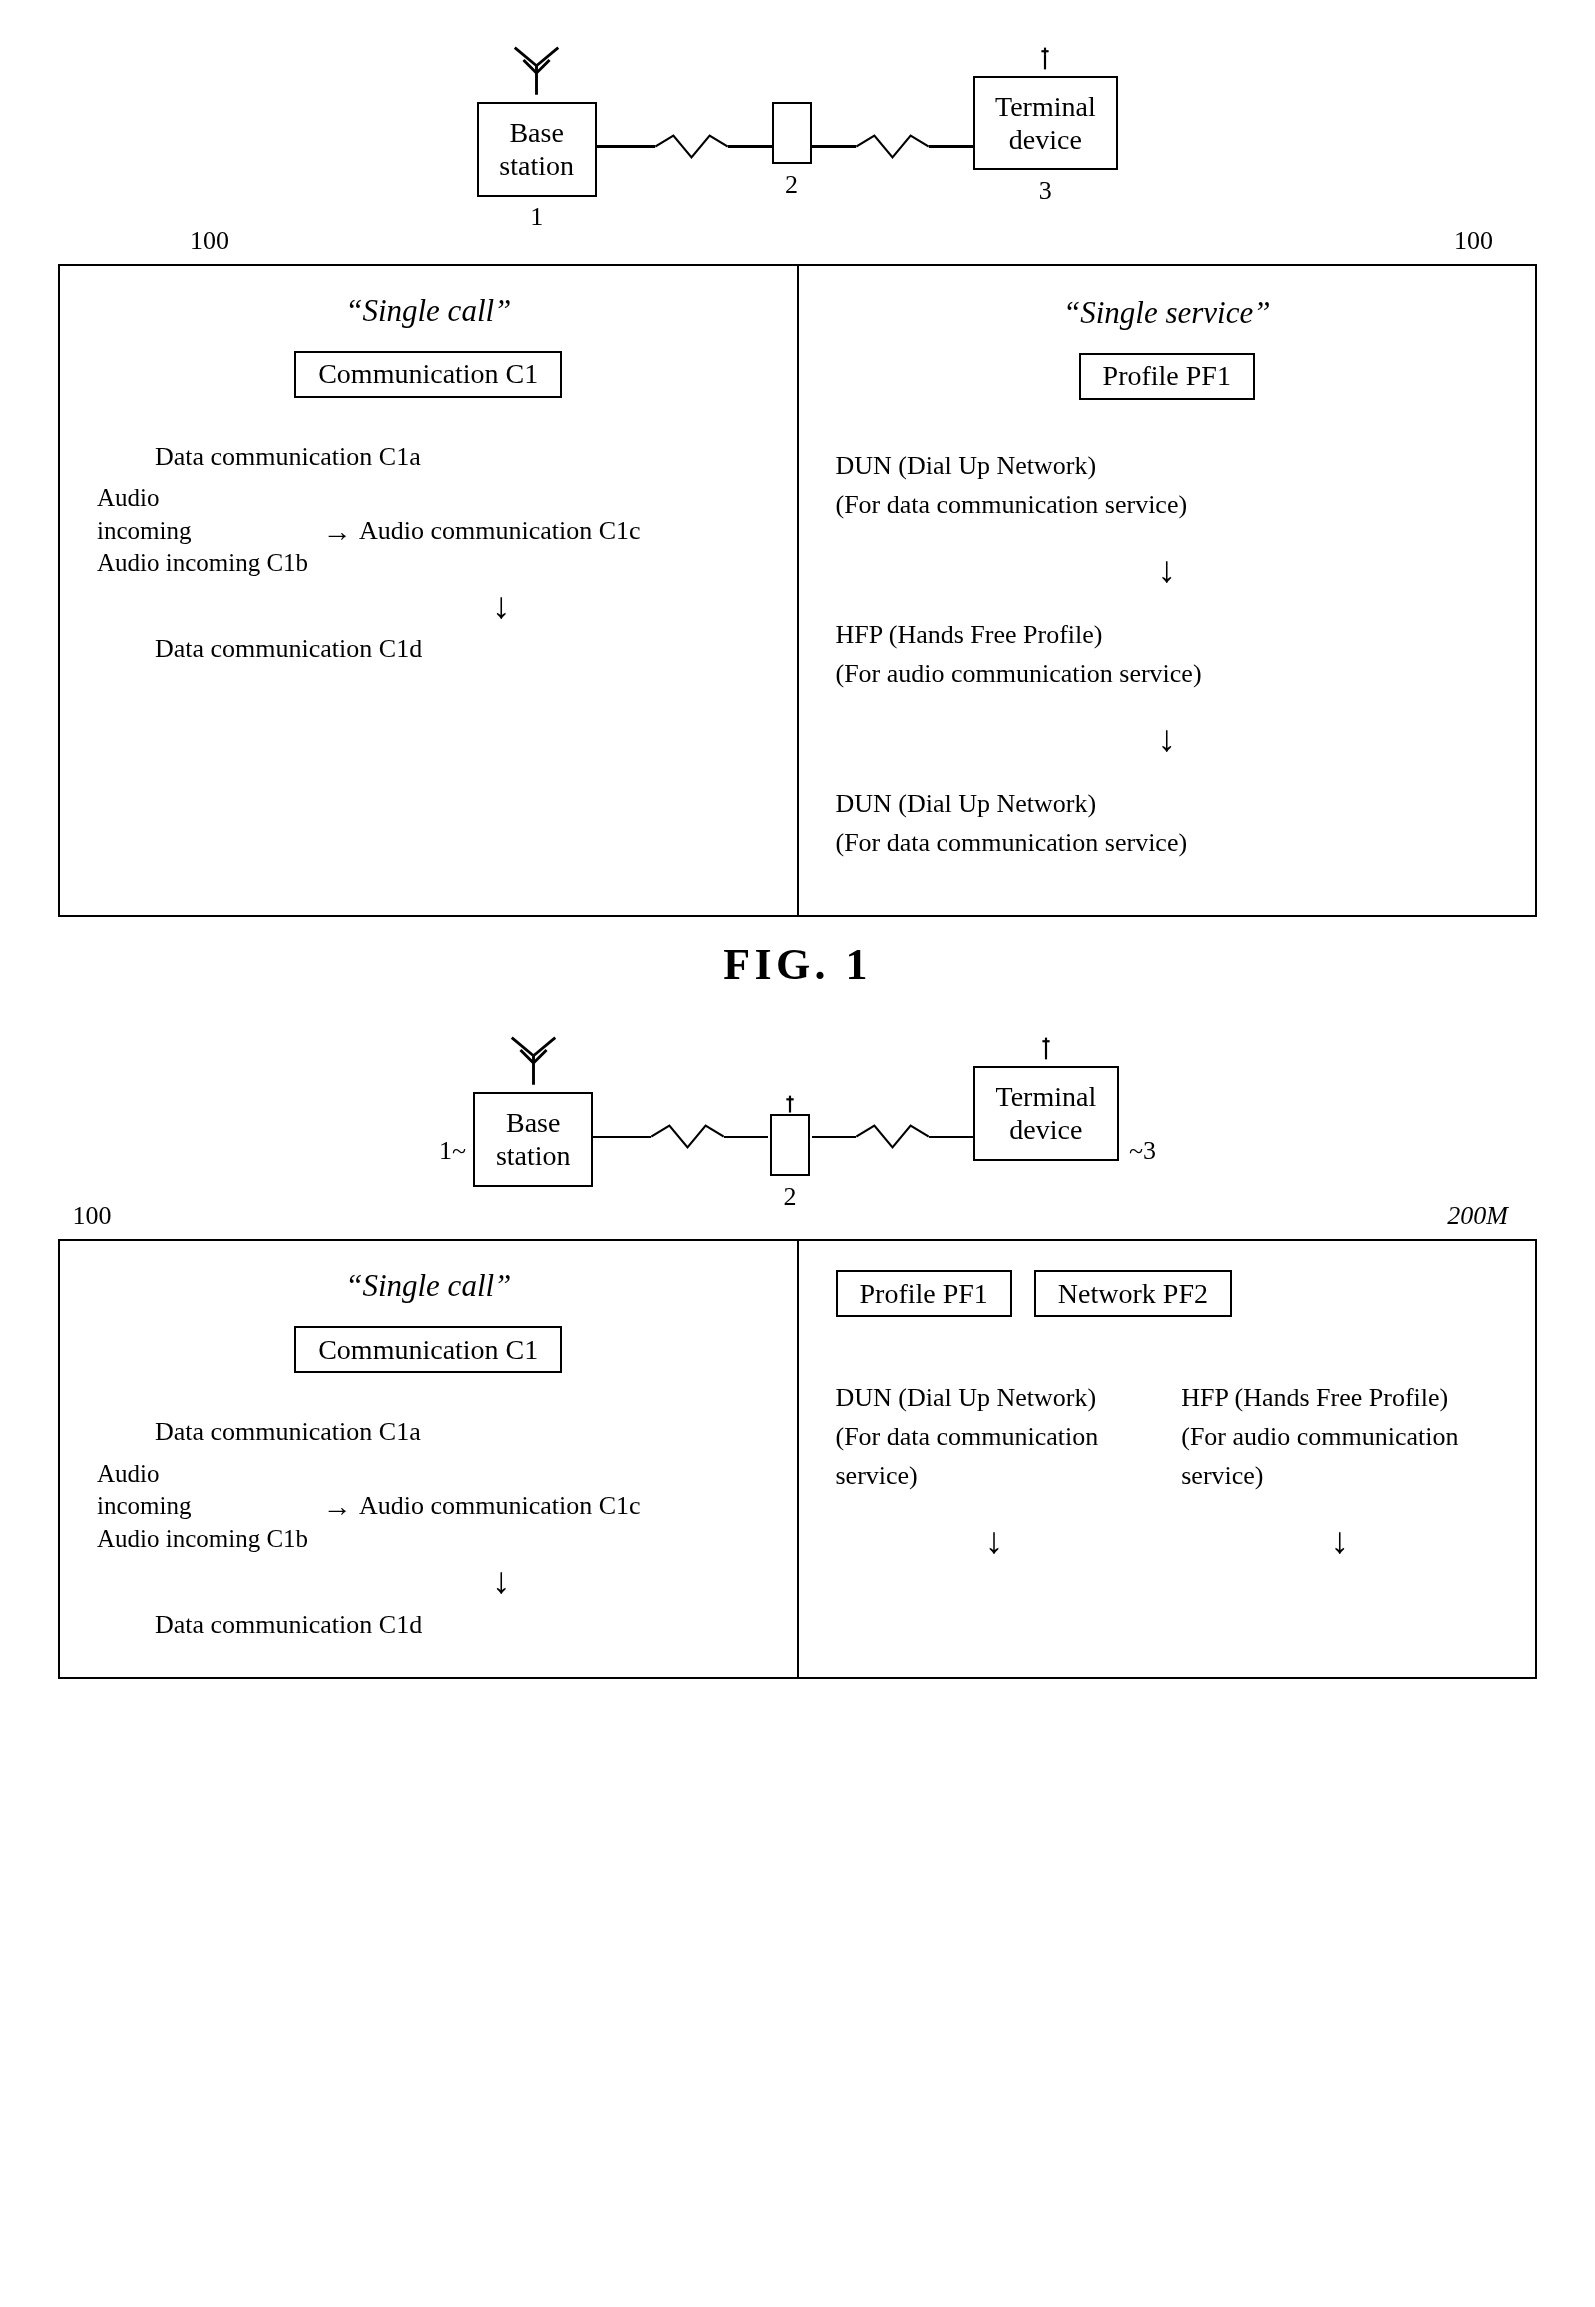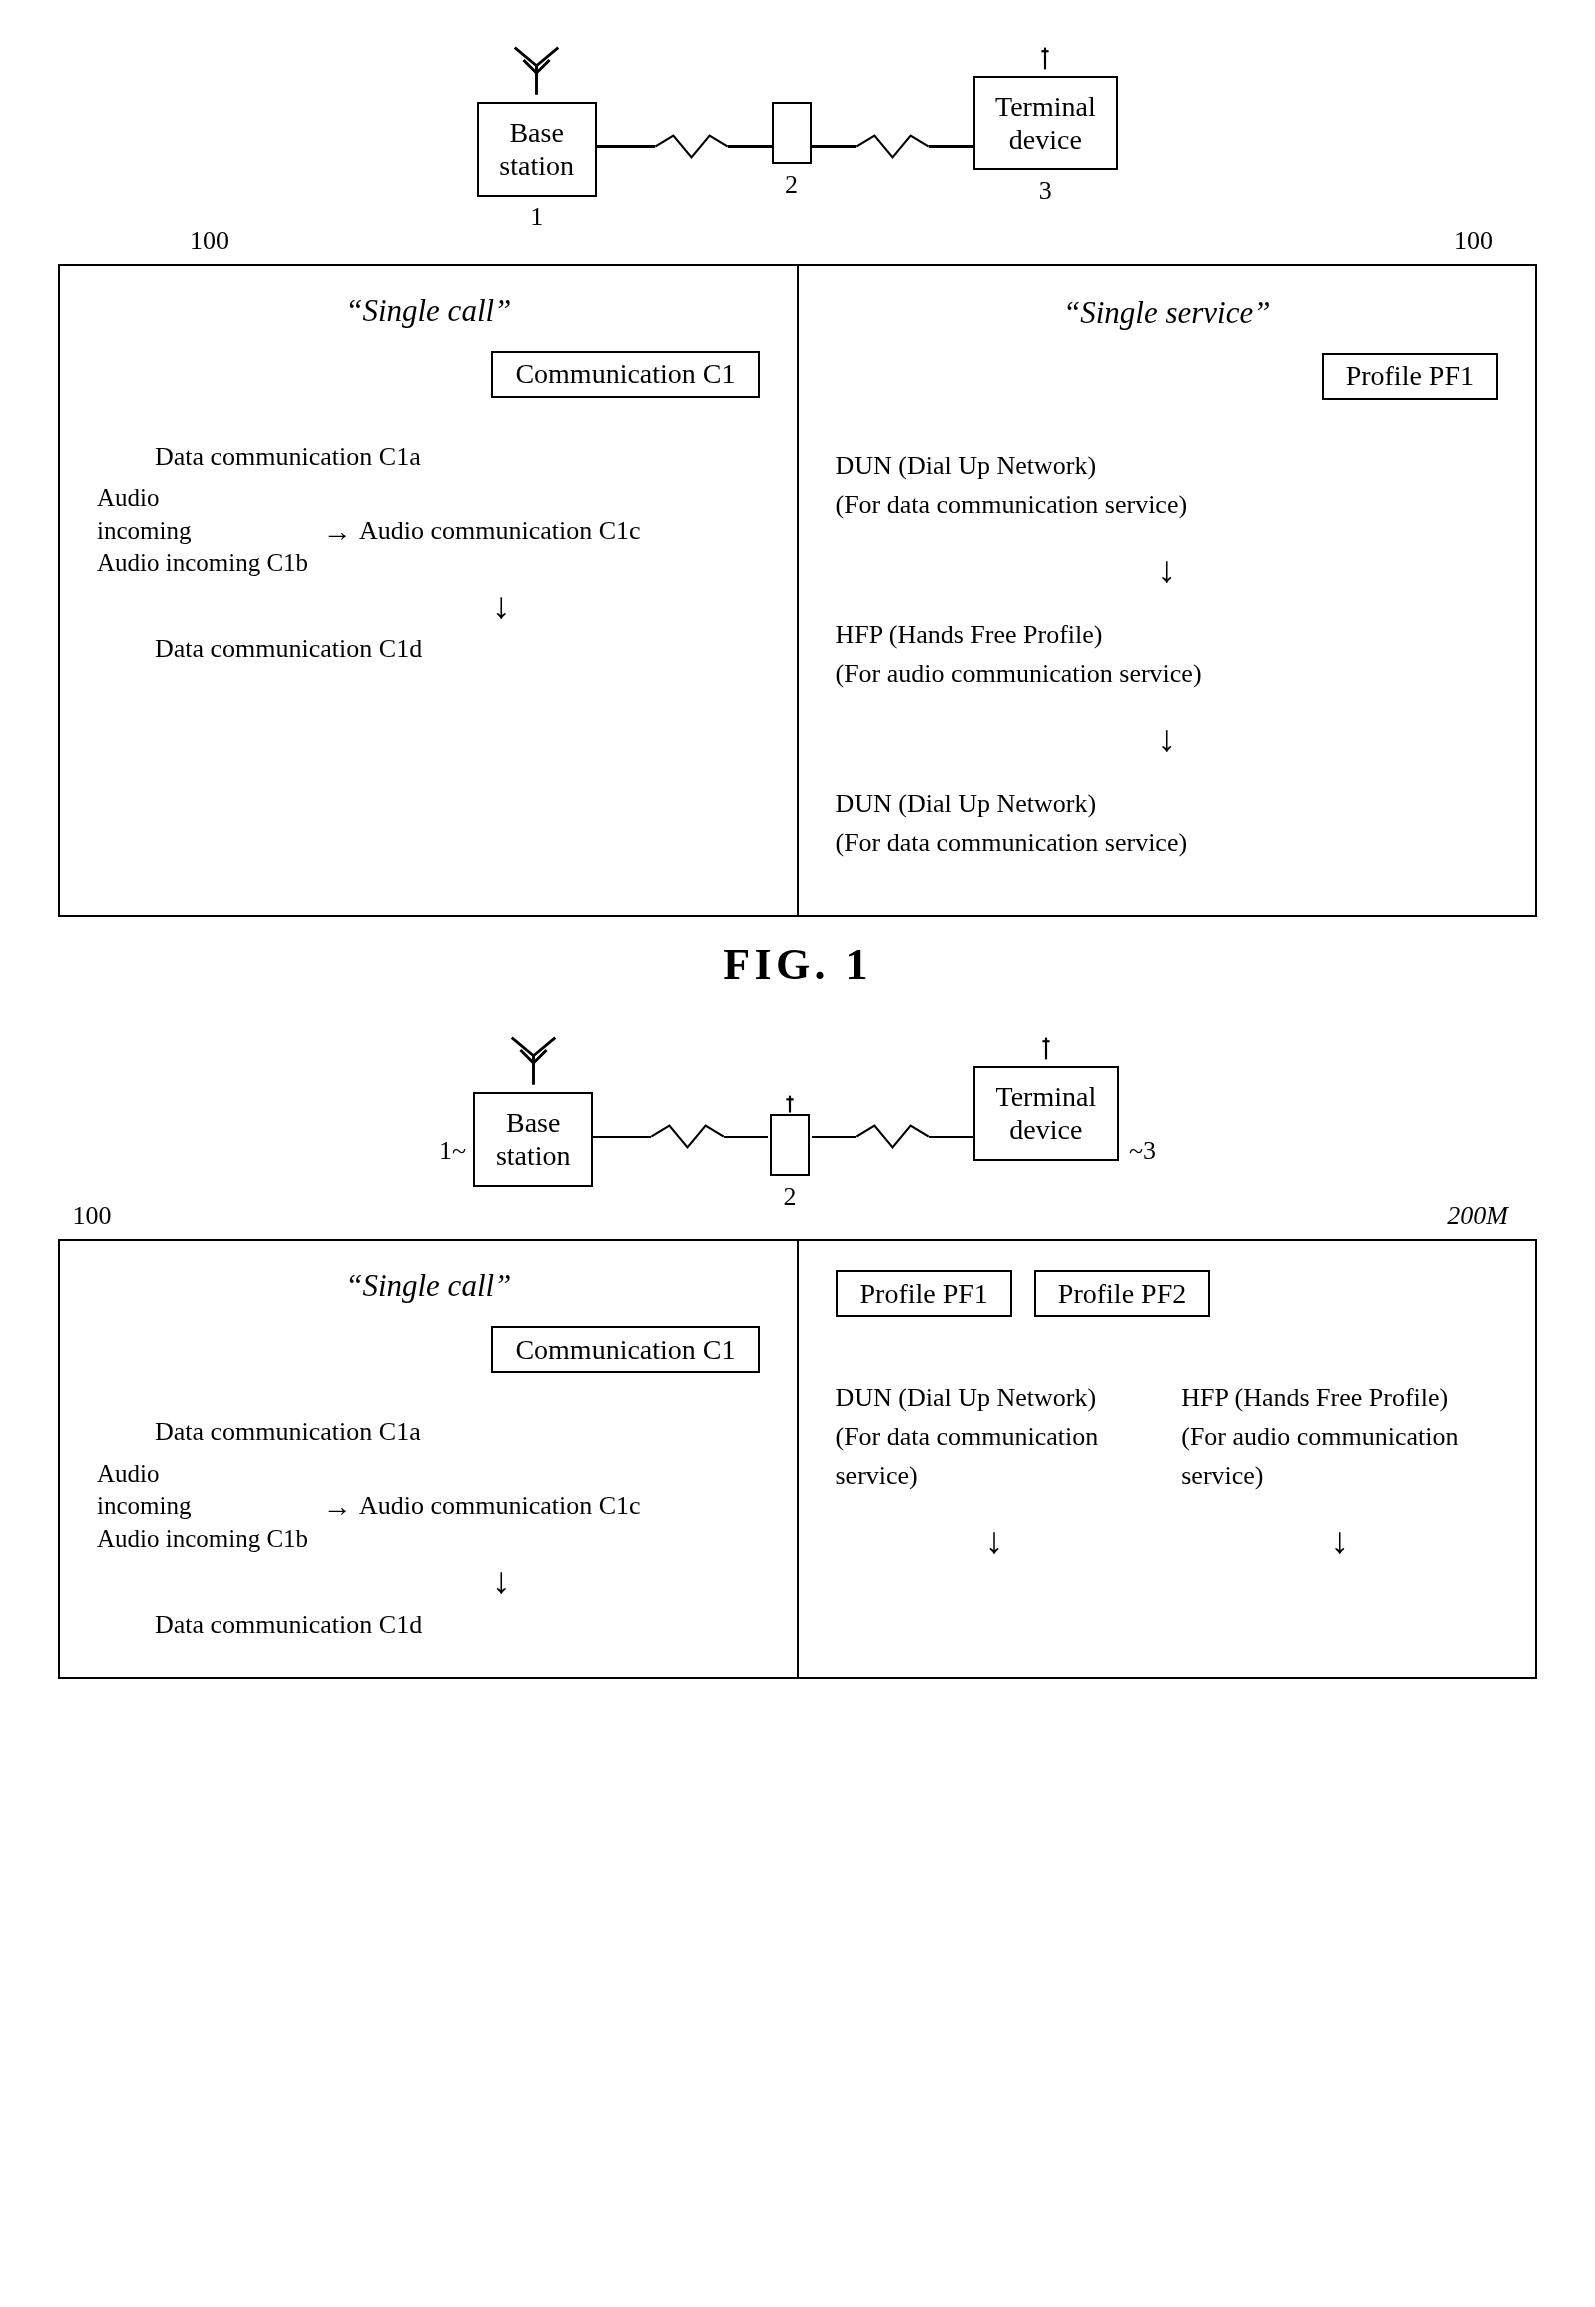--- a/index.html
+++ b/index.html
@@ -57,21 +57,21 @@
     .comm-box {
       border: 2.2px solid #000;
       display: inline-block;
       padding: 5.8px 22px;
       font-size: 28px;
       margin-bottom: 22px;
       background: #fff;
     }
 
     .comm-box-center {
-      text-align: right;
+      text-align: center;
       margin-bottom: 22px;
     }
 
     .flow-text {
       font-size: 26px;
       margin: 10.2px 0;
     }
 
     .profile-text {
       font-size: 26px;
@@ -350,21 +350,21 @@
 
       <div class="flow-text" style="margin-left:58px;">
         <span>Data communication C1d</span>
       </div>
     </div>
 
     <div class="content-right">
 
       <div style="display:flex; gap:22px; margin-bottom:14.6px;">
         <span class="comm-box">Profile PF1</span>
-        <span class="comm-box">Profile PF2</span>
+        <span class="comm-box">Network PF2</span>
       </div>
 
       <div style="display:flex; gap:29px;">
         <div style="flex:1;">
           <div class="profile-text">
             <span>DUN (Dial Up Network)</span><br>
             <span>(For data communication service)</span>
           </div>
           <div style="text-align:center; font-size:37px; margin-top:22px;">↓</div>
         </div>

